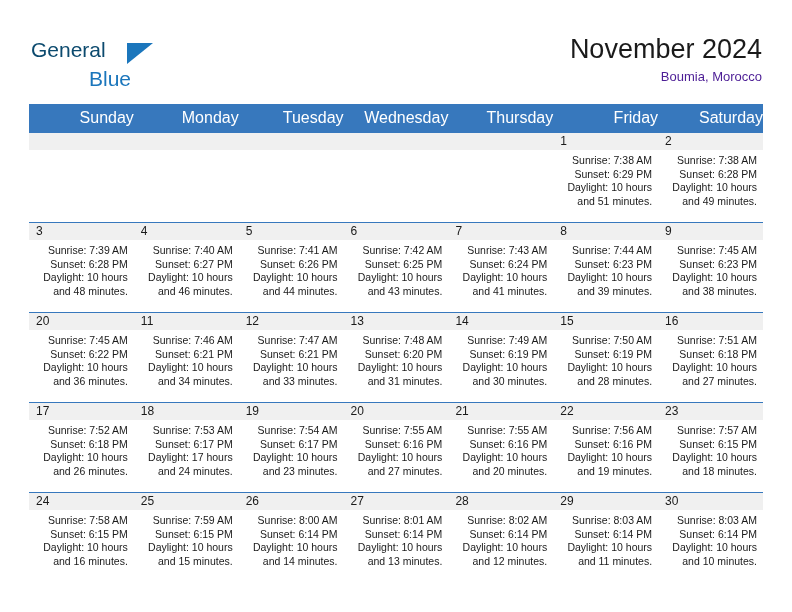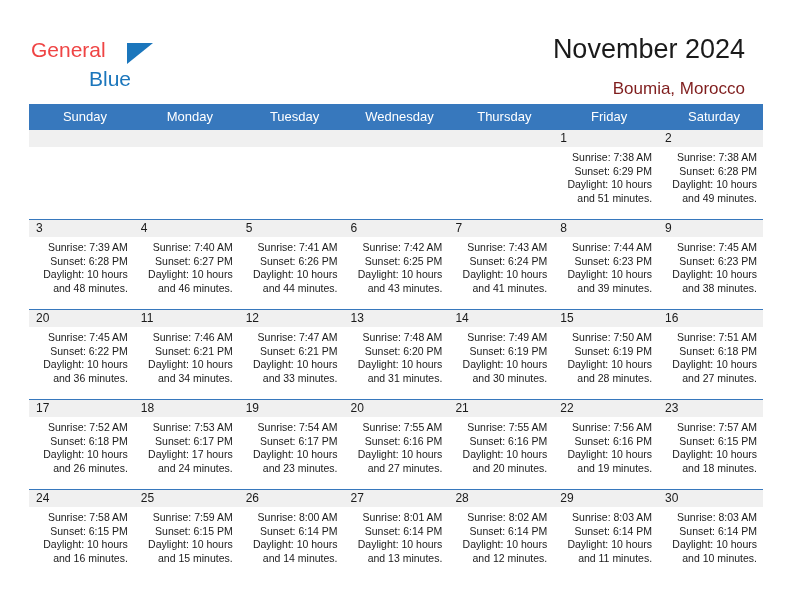--- a/index.html
+++ b/index.html
@@ -35,21 +35,21 @@
     top: 38px;
     width: 130px;
     height: 48px;
   }
   .logo-general {
     position: absolute;
     left: 0;
     top: 0;
     font-size: 21px;
     letter-spacing: 0px;
-    color: #ef4444;
+    color: #0c4a6e;
     font-family: "Liberation Sans", sans-serif;
   }
   .logo-blue {
     position: absolute;
     left: 58px;
     top: 29px;
     font-size: 21px;
     color: #1b76bc;
     font-family: "Liberation Sans", sans-serif;
   }
@@ -58,54 +58,54 @@
     left: 96px;
     top: 5px;
     width: 0;
     height: 0;
     border-left: 26px solid #1b76bc;
     border-bottom: 21px solid transparent;
   }
 
   .title-block {
     position: absolute;
-    right: 47px;
+    right: 30px;
     top: 33px;
     text-align: right;
   }
   .cal-title {
     font-size: 27px;
     font-weight: normal;
     color: #1a1a1a;
     line-height: 32px;
     white-space: nowrap;
   }
   .cal-subtitle {
-    font-size: 17px;
-    color: #7f1d1d;
+    font-size: 13px;
+    color: #4c1d95;
     line-height: 20px;
-    margin-top: 14px;
+    margin-top: 2px;
     white-space: nowrap;
   }
 
   
   .cal {
     position: absolute;
     left: 29px;
     top: 104px;
     width: 734px;
     border-collapse: collapse;
     table-layout: fixed;
   }
   .cal th {
     background: #3778bd;
     color: #ffffff;
-    font-size: 13px;
+    font-size: 16px;
     font-weight: normal;
-    text-align: center;
+    text-align: right;
     padding: 5px 0 5px 7px;
     height: 12px;
     border: none;
   }
   .cal td {
     vertical-align: top;
     padding: 0;
     border: none;
     width: 14.2857%;
     border-top: 1px solid #3778bd;

